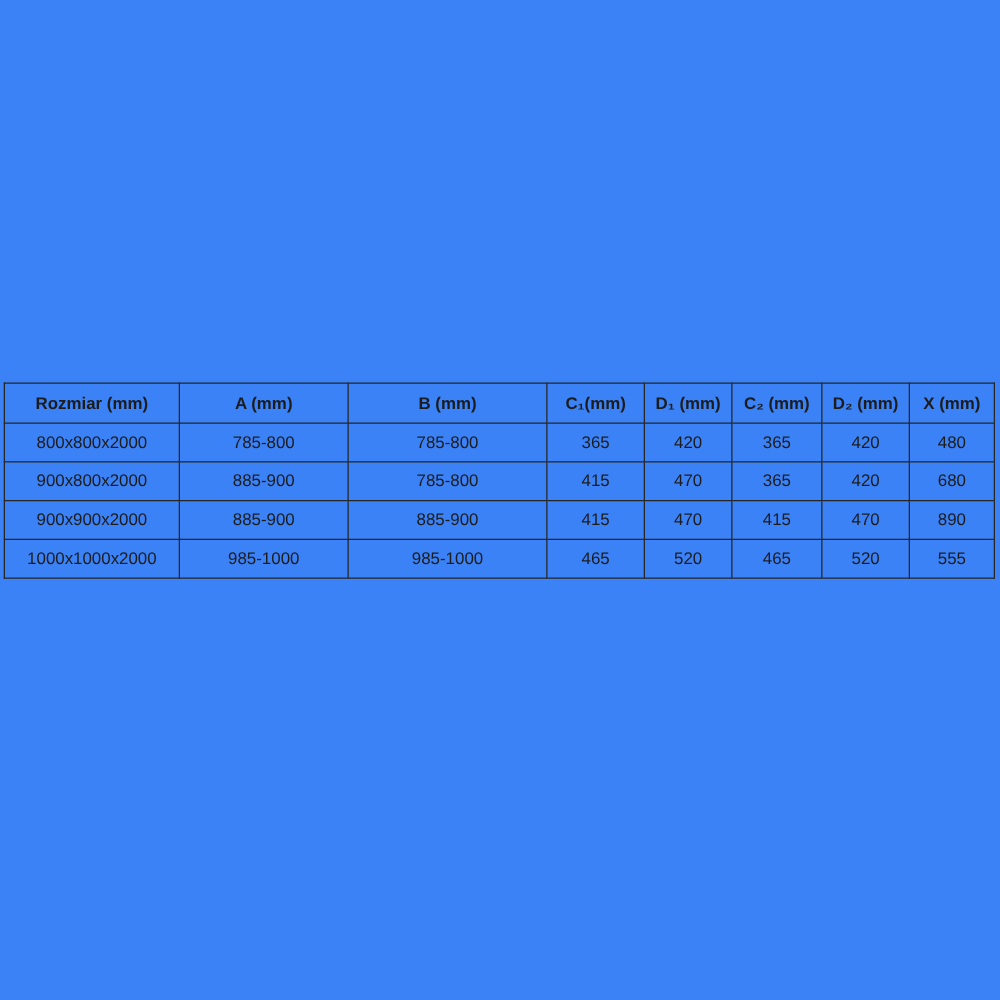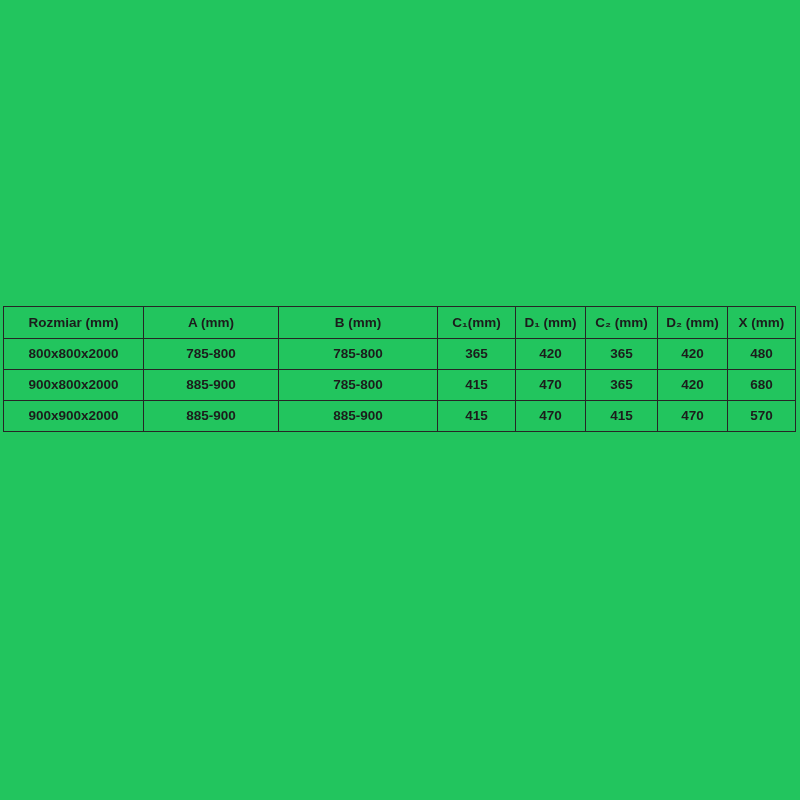--- a/index.html
+++ b/index.html
@@ -4,21 +4,21 @@
 <style>
   * { margin: 0; padding: 0; box-sizing: border-box; }
   html, body {
     width: 800px; height: 800px;
     background: #ffffff;
     font-family: "Liberation Sans", "DejaVu Sans", sans-serif;
   }
   .page {
     position: relative;
     width: 800px; height: 800px;
-    background: #22c55e;
+    background: #3b82f6;
     overflow: hidden;
   }
   table.spec-table {
     position: absolute;
     left: 3px; top: 306px;
     width: 792px;
     border-collapse: collapse;
     table-layout: fixed;
     color: #1c1c1c;
   }
@@ -31,21 +31,21 @@
     line-height: 1;
     padding: 0 2px;
     overflow: hidden;
     white-space: nowrap;
   }
   table.spec-table th {
     font-weight: 700;
     height: 32px;
   }
   table.spec-table td {
-    font-weight: 700;
+    font-weight: 400;
     height: 31px;
   }
 </style>
 </head>
 <body>
 
 <div class="page">
   <table class="spec-table">
     <colgroup>
       <col style="width:140px">
@@ -91,17 +91,27 @@
         <td>680</td>
       </tr>
       <tr>
         <td>900x900x2000</td>
         <td>885-900</td>
         <td>885-900</td>
         <td>415</td>
         <td>470</td>
         <td>415</td>
         <td>470</td>
-        <td>570</td>
+        <td>890</td>
+      </tr>
+      <tr>
+        <td>1000x1000x2000</td>
+        <td>985-1000</td>
+        <td>985-1000</td>
+        <td>465</td>
+        <td>520</td>
+        <td>465</td>
+        <td>520</td>
+        <td>555</td>
       </tr>
     </tbody>
   </table>
 </div>
 
 </body></html>

